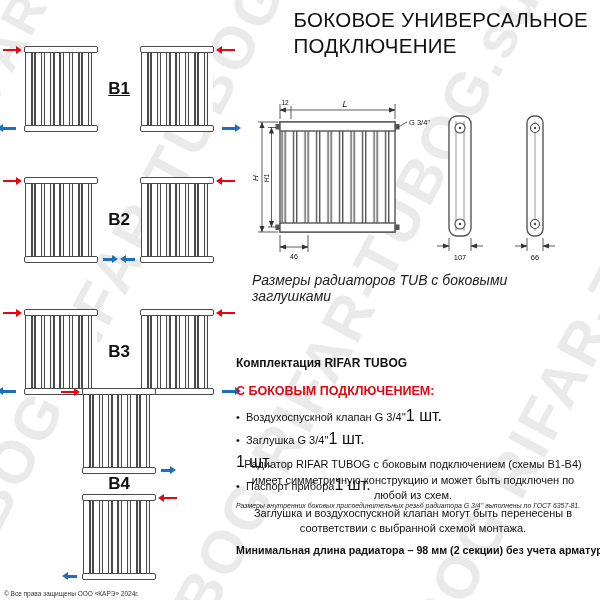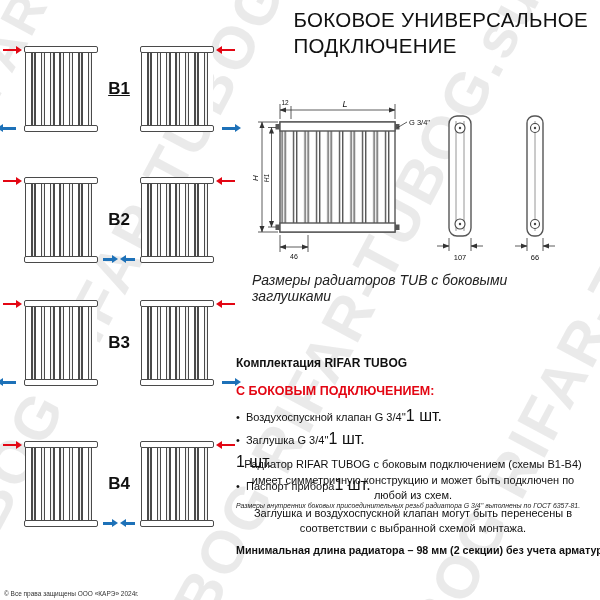--- a/index.html
+++ b/index.html
@@ -16,21 +16,21 @@
   .wm3 { left:385px;  top:680px; }
   .wm4 { left:-150px; top:310px; font-size:52px; }
 
   
   .title { position:absolute; top:7px; right:12px; text-align:left; z-index:1;
            font-weight:400; font-size:20.5px; line-height:1.25; letter-spacing:0.3px; }
 
   
   .scheme-row { position:absolute; left:6px; width:226px; height:86px; z-index:1;
                 display:flex; align-items:center; justify-content:center; }
-  .row-b1 { top:46px;text-decoration:underline; } .row-b2 { top:177px; } .row-b3 { top:300px; } .row-b4 { top:441px; }
+  .row-b1 { top:46px;text-decoration:underline; } .row-b2 { top:177px; } .row-b3 { top:309px; } .row-b4 { top:441px;flex-direction:column; }
   .scheme-label { width:42px; text-align:center; font-size:17px; font-weight:700; color:#101010; }
   .radiator { position:relative; width:74px; height:86px; flex:0 0 auto; }
   .rad-top, .rad-bottom { position:absolute; left:0; right:0; height:7px; background:#fff;
                           border:1.5px solid #4a4a4a; border-radius:2px; z-index:1; }
   .rad-top { top:0; } .rad-bottom { bottom:0; }
   .rad-tubes { position:absolute; left:1px; right:1px; top:6px; bottom:6px;
     background:repeating-linear-gradient(90deg,
       #4a4a4a 0px, #4a4a4a 1.5px,
       #ffffff 1.5px, #ffffff 6.2px,
       #4a4a4a 6.2px, #4a4a4a 7.7px,

